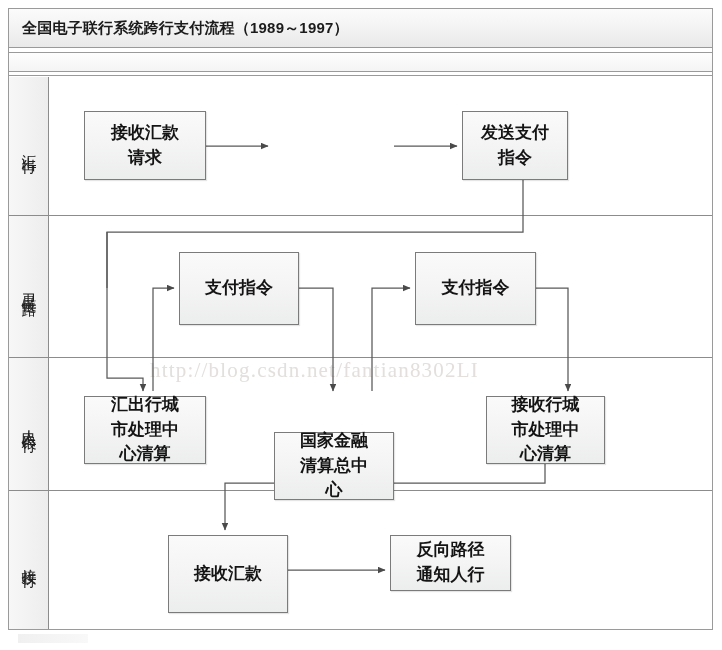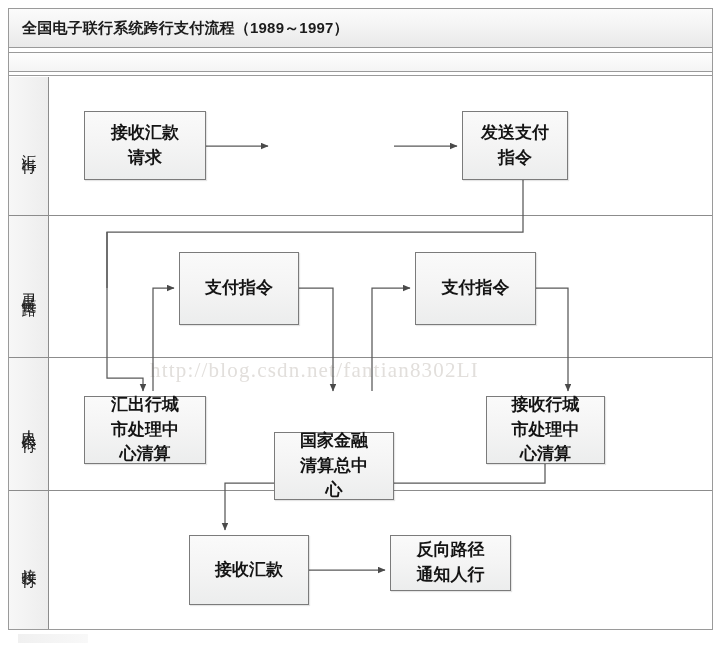--- a/index.html
+++ b/index.html
@@ -100,17 +100,17 @@
   <div class="nodebox" style="left:84px;top:111px;width:122px;height:69px;">接收汇款请求</div>
   <div class="nodebox" style="left:462px;top:111px;width:106px;height:69px;">发送支付指令</div>
 
   <div class="nodebox" style="left:179px;top:252px;width:120px;height:73px;">支付指令</div>
   <div class="nodebox" style="left:415px;top:252px;width:121px;height:73px;">支付指令</div>
 
   <div class="nodebox" style="left:84px;top:396px;width:122px;height:68px;">汇出行城市处理中心清算</div>
   <div class="nodebox" style="left:274px;top:396px;width:120px;height:68px;margin-top:36px;">国家金融清算总中心</div>
   <div class="nodebox" style="left:486px;top:396px;width:119px;height:68px;">接收行城市处理中心清算</div>
 
-  <div class="nodebox" style="left:168px;top:535px;width:120px;height:70px;margin-left:21px;">接收汇款</div>
+  <div class="nodebox" style="left:168px;top:535px;width:120px;height:78px;">接收汇款</div>
   <div class="nodebox" style="left:390px;top:535px;width:121px;height:56px;">反向路径通知人行</div>
 
   <div class="footer-ghost"></div>
 </div>
 
 </body></html>

